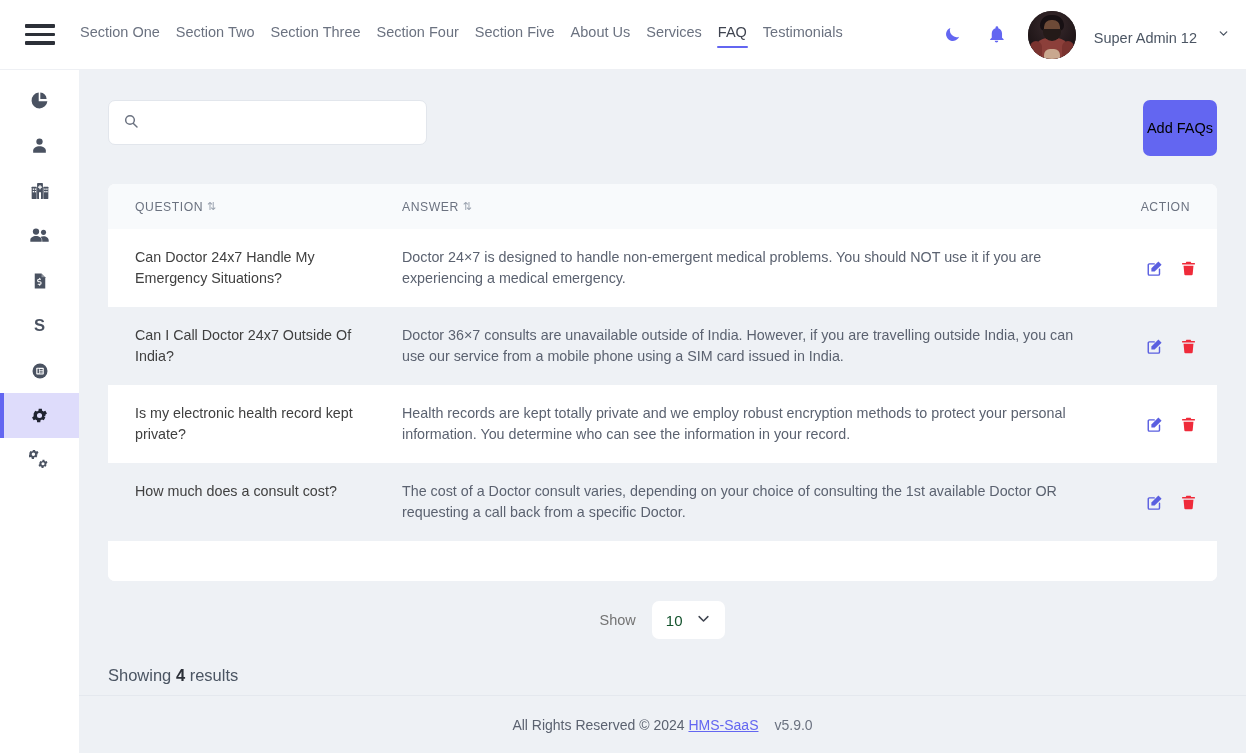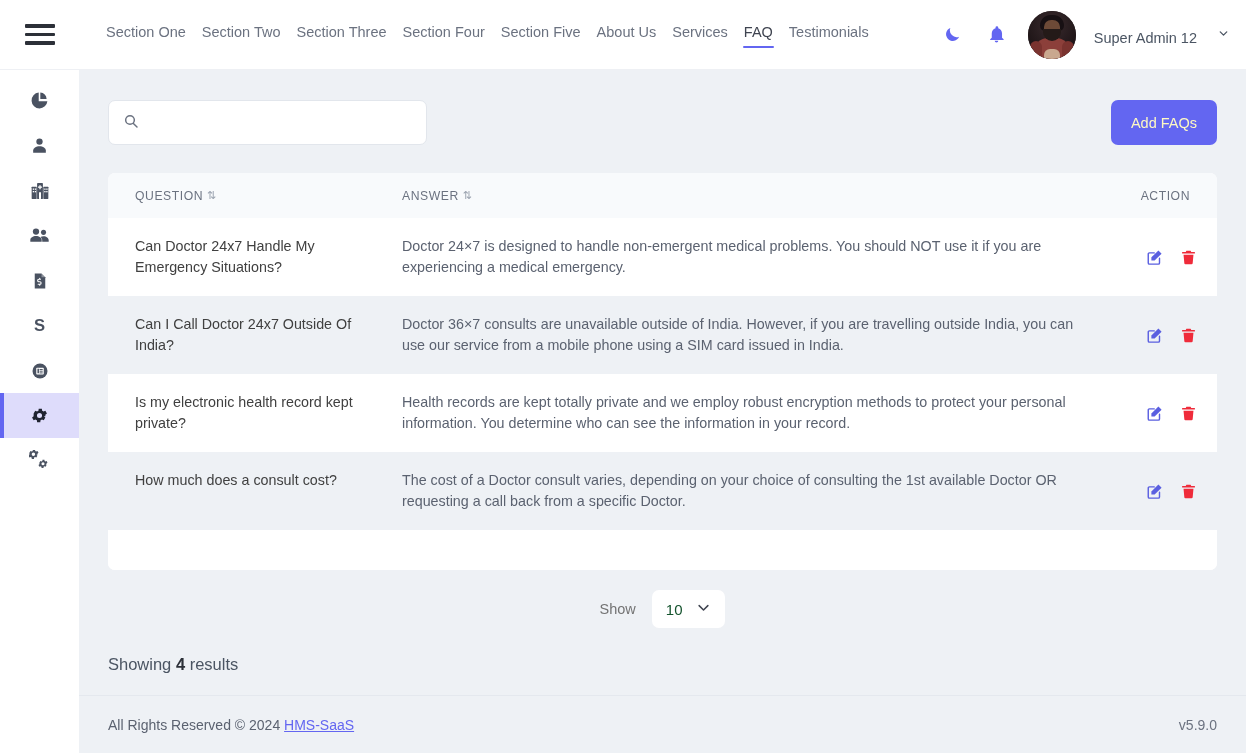--- a/index.html
+++ b/index.html
@@ -20,21 +20,21 @@
     z-index: 20;
   }
   #hamburger {
     width: 79px; height: 70px;
     display: flex; align-items: center; justify-content: center;
     cursor: pointer;
   }
   #hamburger .bars { width: 30px; display: flex; flex-direction: column; gap: 5px; }
   #hamburger .bars i { display: block; height: 3.5px; background: #2c3038; border-radius: 1px; }
 
-  #mainnav { display: flex; align-items: flex-end; gap: 14px; margin-left: 26px; }
+  #mainnav { display: flex; align-items: flex-end; gap: 14px; }
   .navlink {
     font-size: 14.5px; color: #6b7280; text-decoration: none;
     padding: 3px 1px 8px 1px; position: relative; white-space: nowrap;
     cursor: pointer;
   }
   .navlink.active { color: #3f4450; }
   .navlink.active::after {
     content: ""; position: absolute; left: 0; right: 0; bottom: 0;
     height: 2.5px; background: #6366f1; border-radius: 2px;
   }
@@ -94,22 +94,22 @@
     border: 1px solid #e2e6ec; border-radius: 7px;
     display: flex; align-items: center; padding: 0 14px; gap: 10px;
   }
   #searchbox svg { flex-shrink: 0; color: #6b7280; }
   #searchinput {
     border: 0; outline: 0; font-size: 14.5px; color: #374151;
     font-family: "Liberation Sans", sans-serif; width: 100%; background: transparent;
   }
   #searchinput::placeholder { color: #8d95a3; }
   #addbtn {
-    background: #6366f1; color: #fef9c3; border: 0; border-radius: 7px;
-    height: 45px; padding: 0 20px; font-size: 14.5px;
+    background: #6366f1; color: #000000; border: 0; border-radius: 7px;
+    height: 56px; padding: 0 4px; font-size: 14.5px;
     font-family: "Liberation Sans", sans-serif; cursor: pointer;
     font-weight: 400;
   }
 
   
   #card {
     margin-top: 28px; background: #ffffff; border-radius: 7px;
     overflow: hidden;
   }
   table { width: 100%; border-collapse: collapse; table-layout: fixed; }
@@ -150,21 +150,21 @@
   }
   #showsel .val { font-size: 15px; color: #14532d; }
   #results {
     margin-top: 27px; font-size: 16.5px; color: #4b5563;
   }
   #results b { color: #2c3038; font-weight: bold; }
 
   
   #footer {
     position: absolute; left: 0; bottom: 0; width: 1167px; height: 58px;
-    display: flex; align-items: center; justify-content: space-between;
+    display: flex; align-items: center; justify-content: center;
     padding: 0 29px; font-size: 14px; color: #5b6270;
     border-top: 1px solid #e4e8ee;
     gap: 16px;
   }
   #footer a { color: #6366f1; }
   #fver { color: #6b7280; }
 </style>
 </head>
 <body>
 

